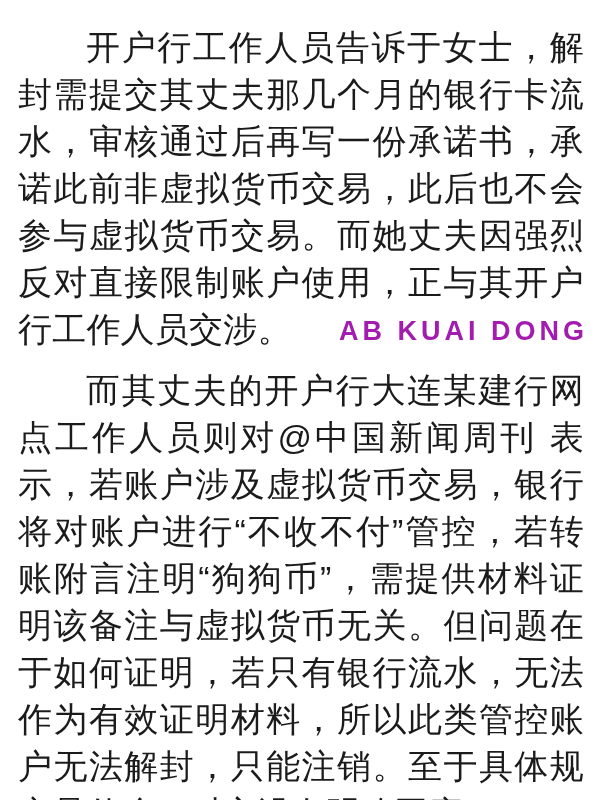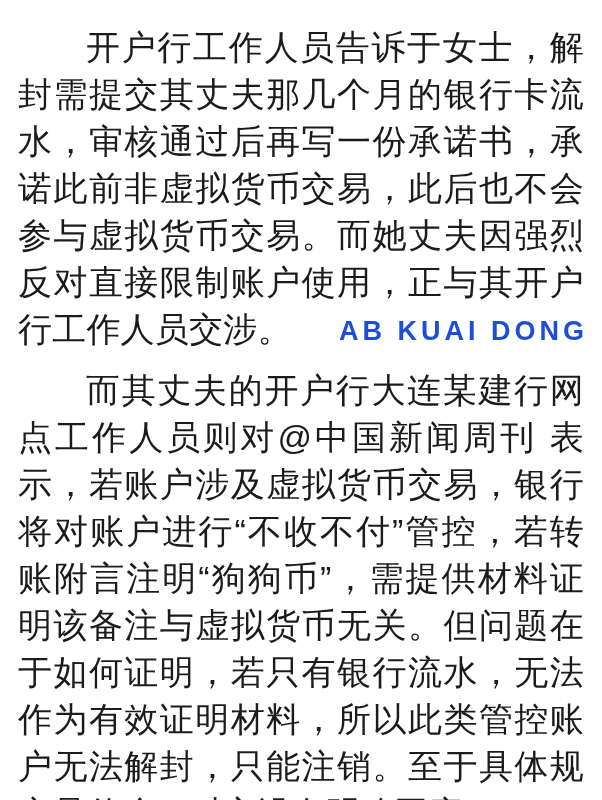--- a/index.html
+++ b/index.html
@@ -41,21 +41,21 @@
     margin-bottom: 4px;
   }
   .watermark {
     position: absolute;
     right: 14px;
     top: 316px;
     z-index: 1;
     font-family: "Liberation Sans", sans-serif;
     font-size: 27px;
     letter-spacing: 4px;
-    color: #1d4ed8;
+    color: #a21caf;
     font-weight: 700;
     user-select: none;
     pointer-events: none;
     white-space: nowrap;
   }
 </style>
 </head>
 <body>
 
 <div class="page">

